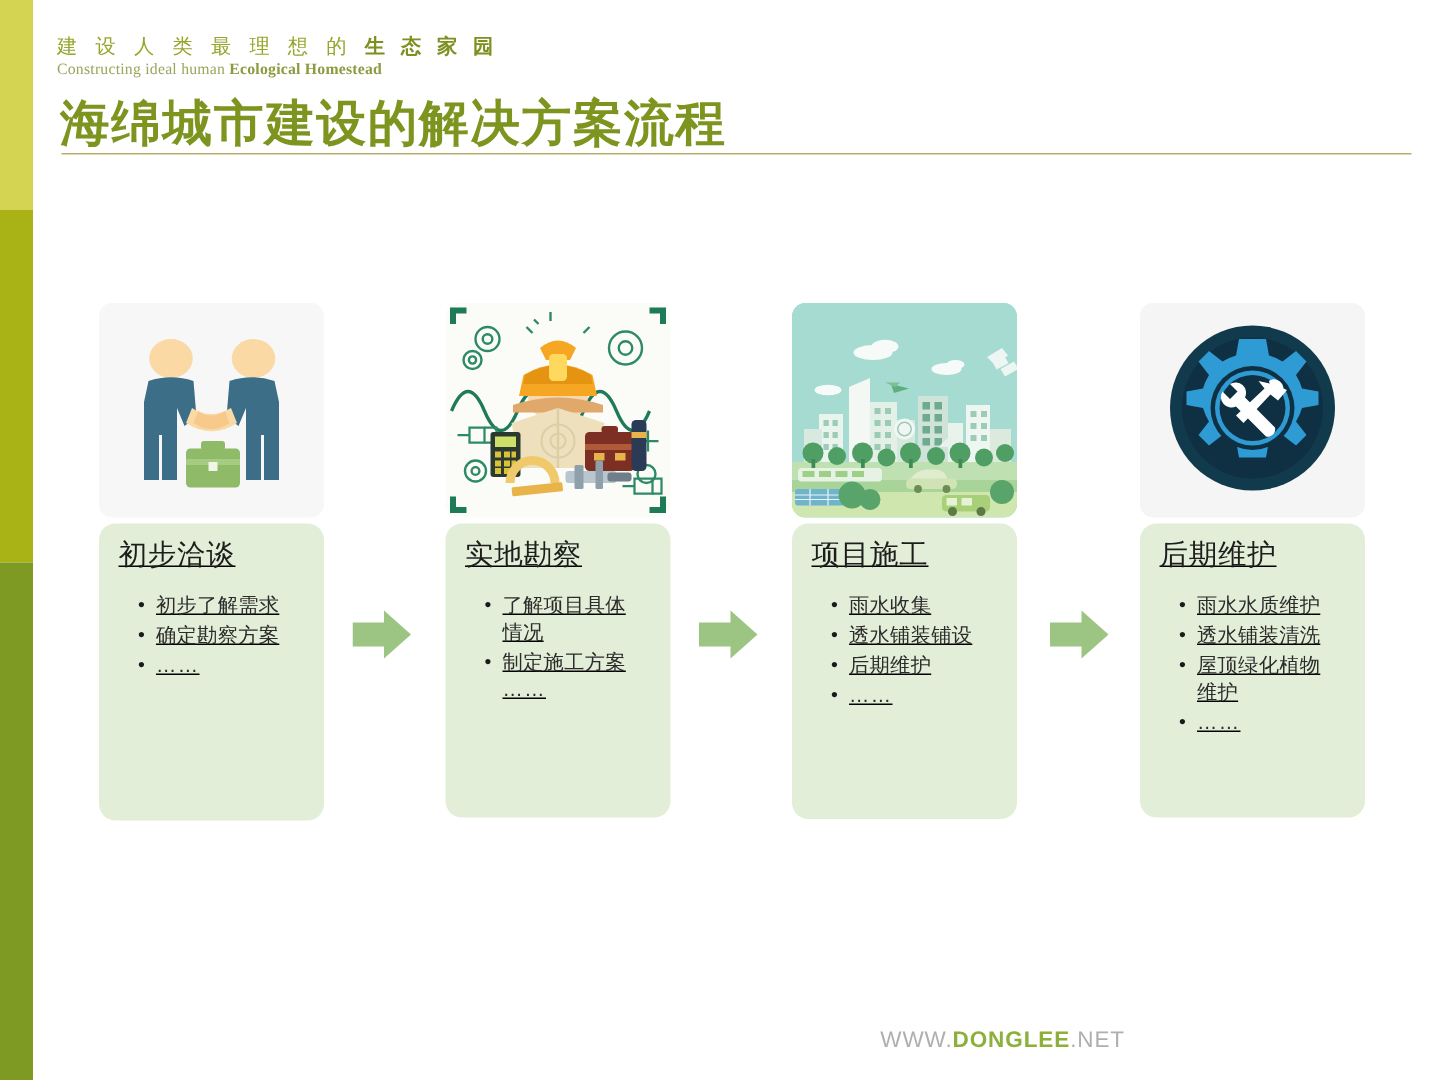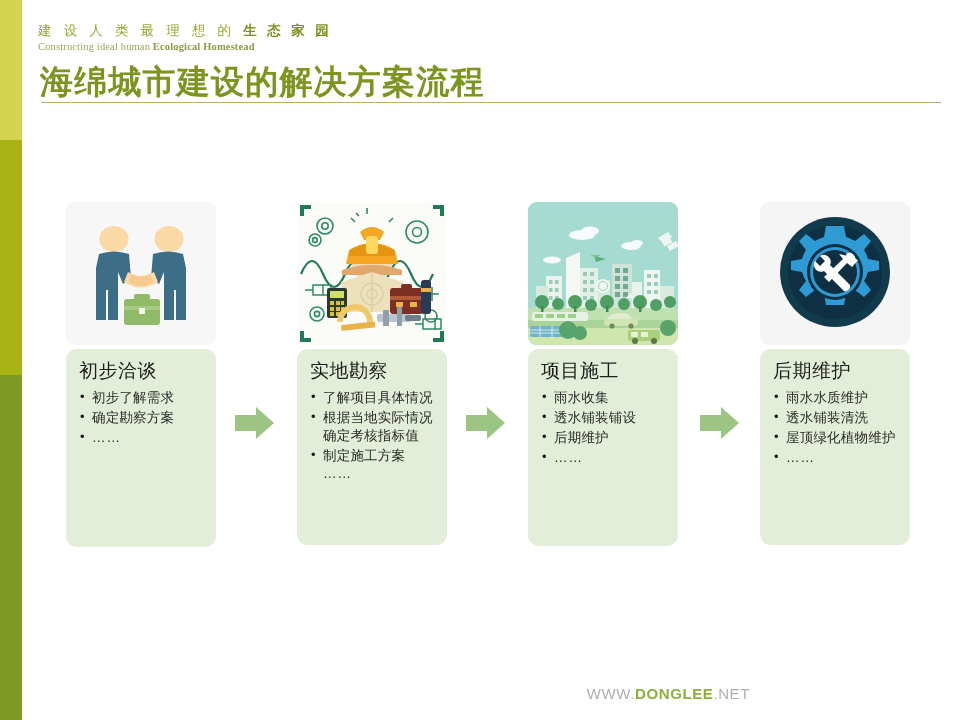--- a/index.html
+++ b/index.html
@@ -46,27 +46,27 @@
   .flow { position: absolute; left: 0; top: 0; width: 960px; height: 720px; }
 
   .card { position: absolute; top: 202px; width: 150px; }
 
   .card-media {
     width: 150px; height: 143px; border-radius: 9px; overflow: hidden;
     position: relative; background: #f7f7f7;
   }
   .card-body {
     margin-top: 4px; width: 150px; background: #e2eed7; border-radius: 11px;
-    padding: 10px 0 12px 0; box-sizing: border-box;
+    padding: 10px 0 12px 0; box-sizing: border-box; text-decoration: underline;
   }
   .card-title {
     font-size: 19px; color: #1d1d1d; font-weight: 400;
     margin: 0 0 6px 13px; letter-spacing: 0.5px; line-height: 24px;
   }
-  .bullets { margin: 0; padding: 0 9px 0 14px; list-style: none; }
+  .bullets { margin: 12px; padding: 0 9px 0 14px; list-style: none; }
   .bullets li {
     position: relative; padding-left: 12px; font-size: 13.5px;
     color: #2b2b2b; line-height: 18px; margin-bottom: 2px;
     letter-spacing: 0.2px;
   }
   .bullets li::before {
     content: "•"; position: absolute; left: 0; top: -1px;
     font-size: 13px; color: #1a1a1a;
   }
   .bullets li.tail { color: #2b2b2b; letter-spacing: 1px; }
@@ -230,21 +230,20 @@
             <rect x="86" y="108" width="6" height="16" rx="1" fill="#8fa0ab"></rect>
             <rect x="100" y="105" width="5" height="19" rx="1" fill="#8fa0ab"></rect>
             <rect x="108" y="113" width="16" height="6" rx="2" fill="#6f7f8a"></rect>
           </g>
         </svg>
       </div>
       <div class="card-body">
         <div class="card-title">实地勘察</div>
         <ul class="bullets">
           <li>了解项目具体情况</li>
-          <li>根据当地实际情况确定考核指标值</li>
           <li><span>制定施工方案</span><span class="cont-inline">……</span></li>
         </ul>
       </div>
     </div>
 
     <div class="arrow arrow-2">
       <svg width="40" height="34" viewBox="0 0 40 34">
         <path d="M0 9 h21 V1 l18 16 -18 16 v-8 H0 z" fill="#9cc482"></path>
       </svg>
     </div>

